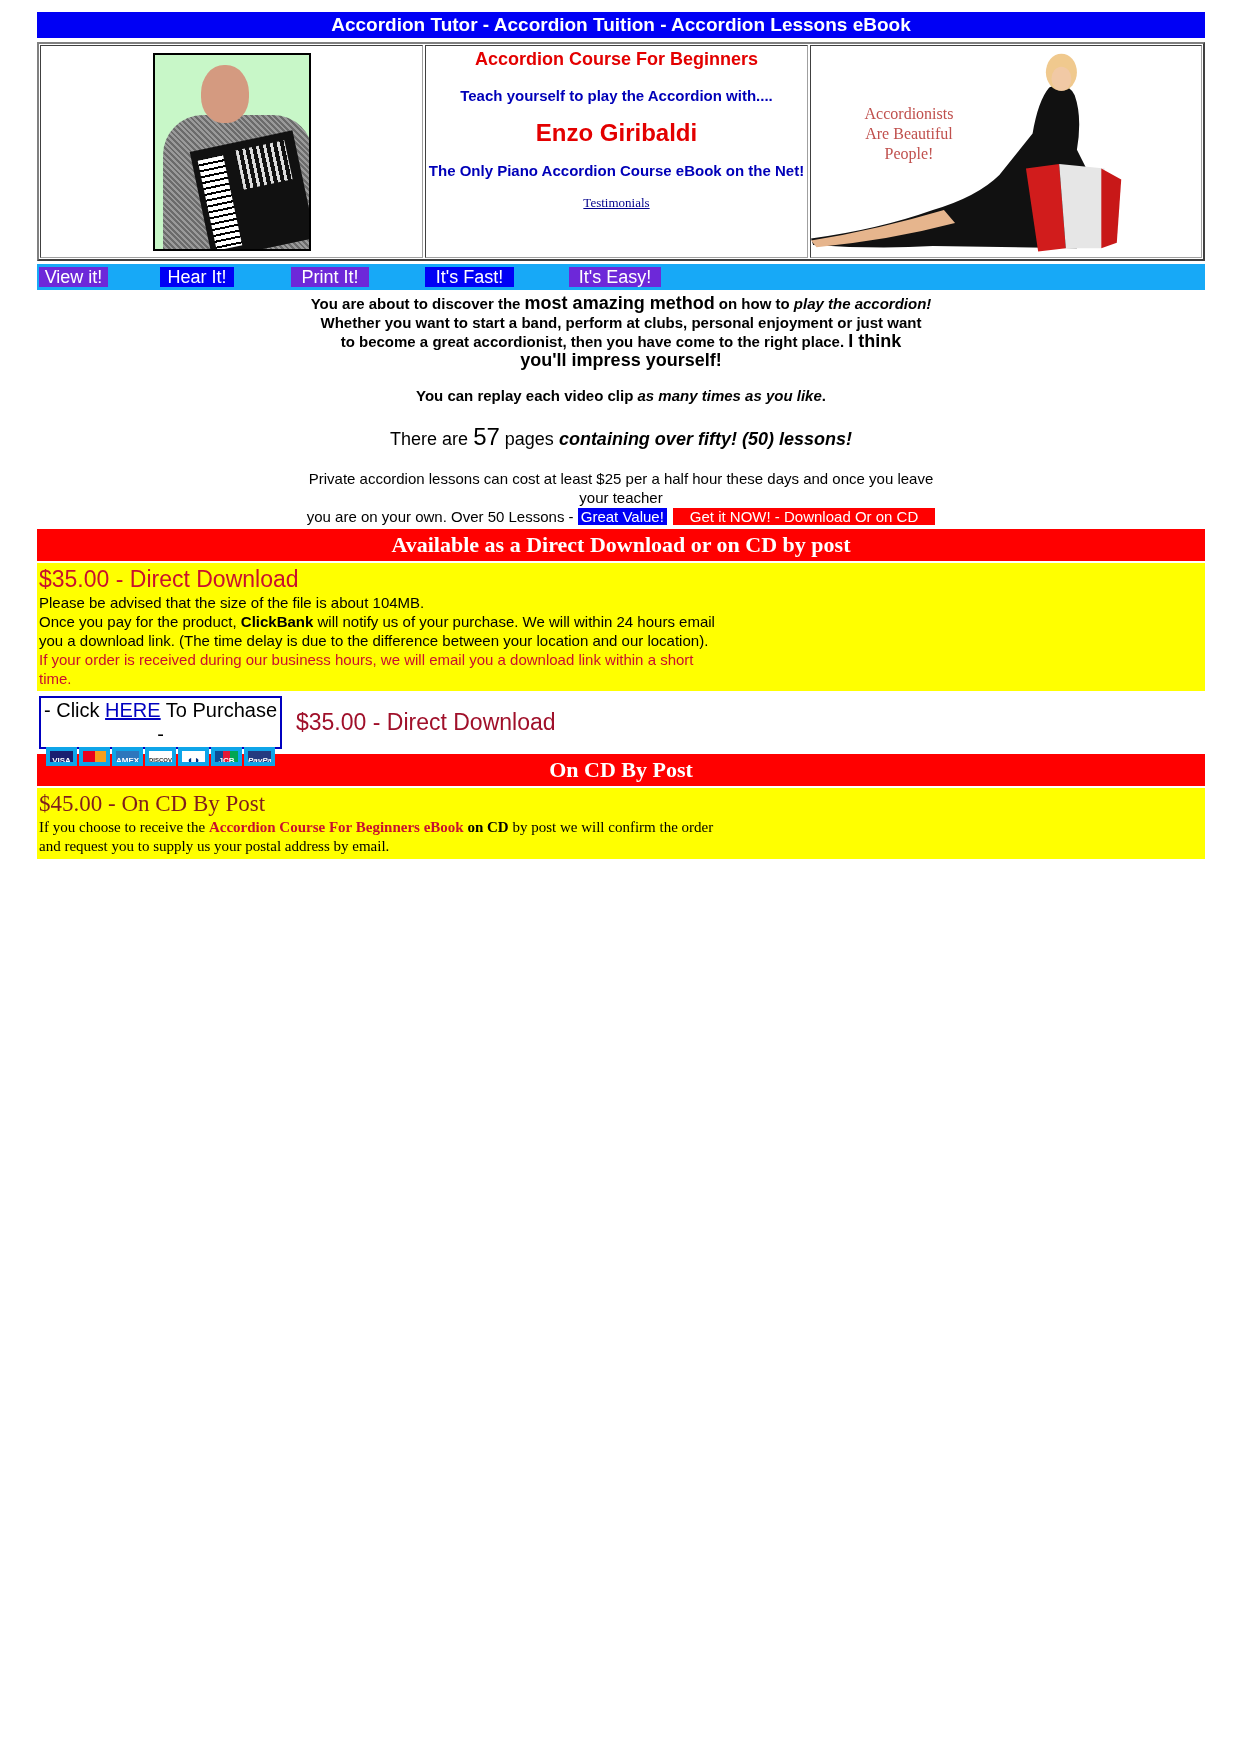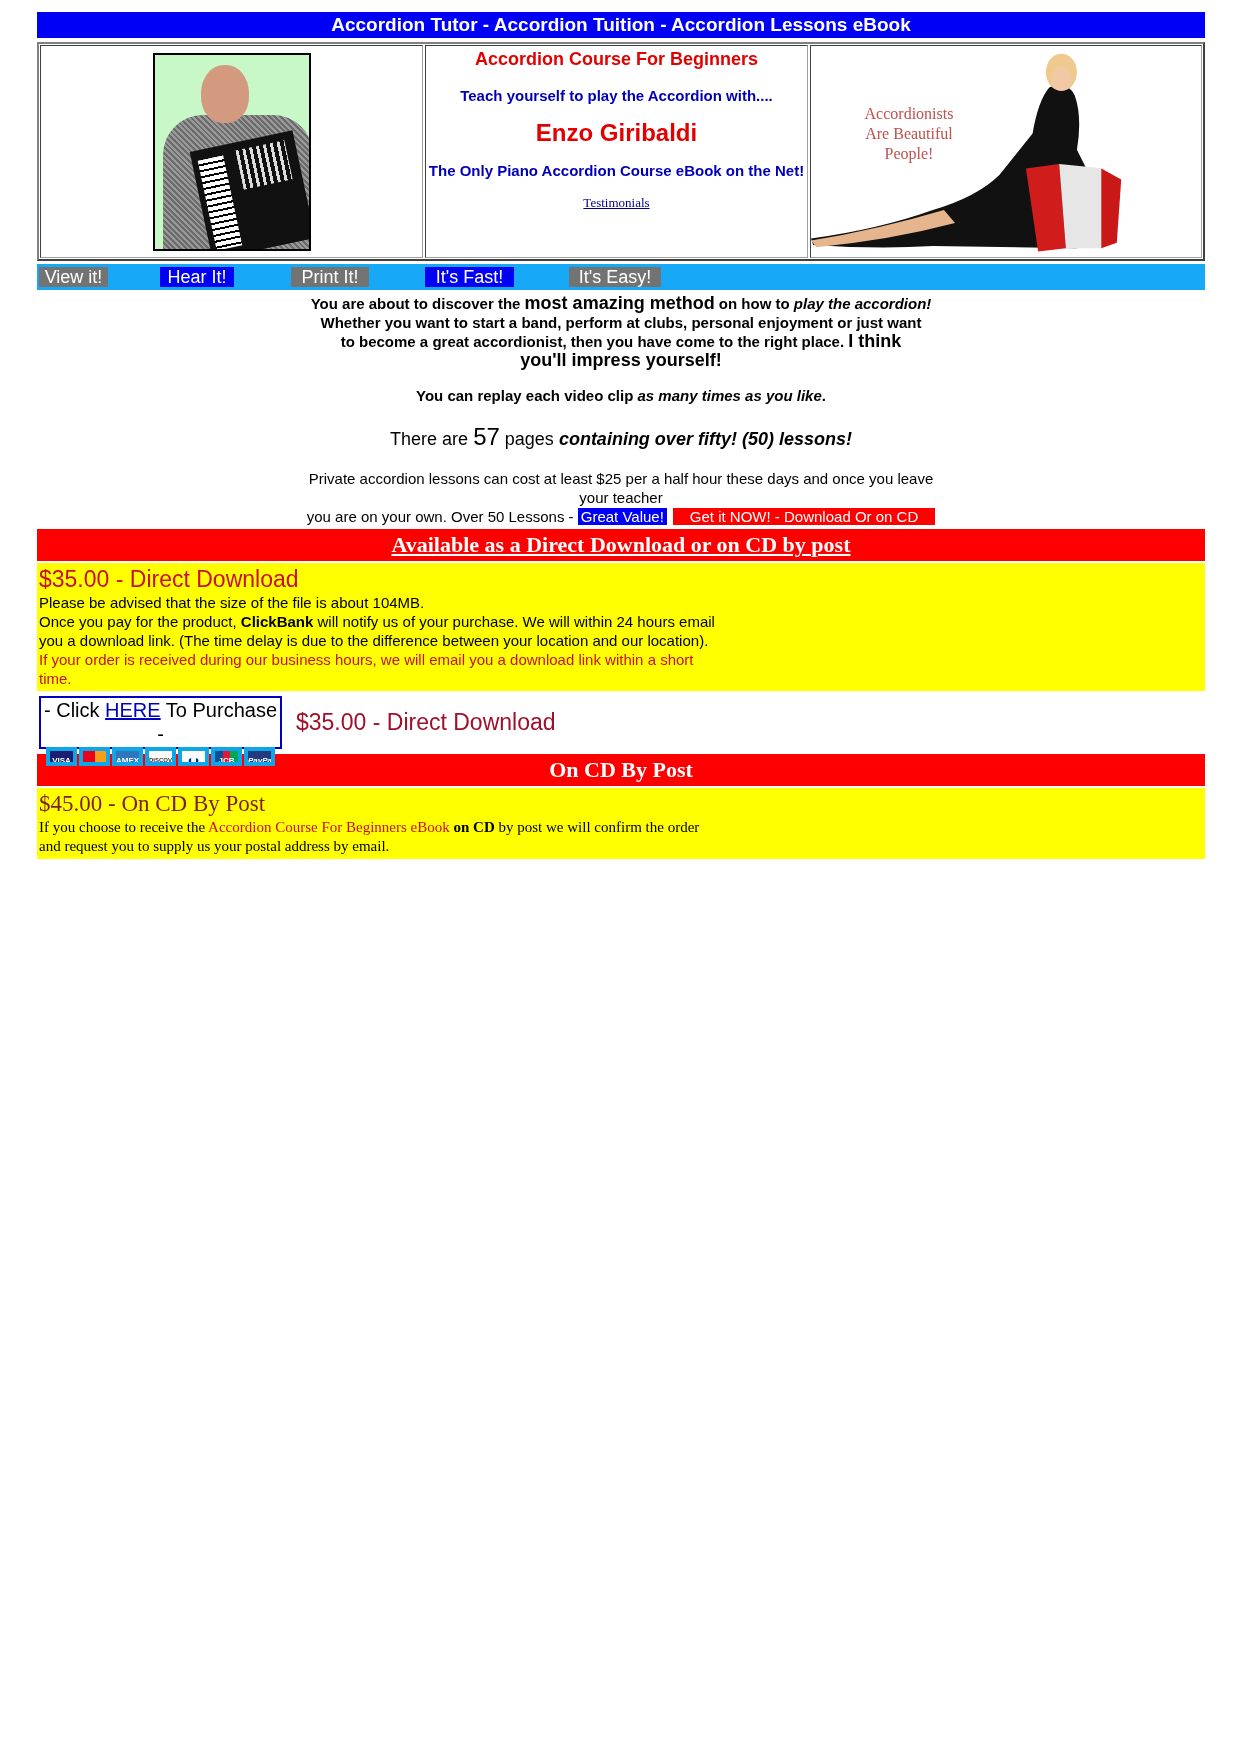--- a/index.html
+++ b/index.html
@@ -25,21 +25,21 @@
   .mid-teach { color: #0000b8; font-weight: bold; font-size: 15px; margin-top: 17px; }
   .mid-name { color: #e30000; font-weight: bold; font-size: 24px; margin-top: 15px; }
   .mid-only { color: #0000b8; font-weight: bold; font-size: 15px; margin-top: 15px; }
   .mid-link { display: inline-block; color: #00008b; text-decoration: underline; font-family: "Liberation Serif", serif; font-size: 13px; margin-top: 16px; cursor: pointer; }
 
   .beauty-text { position: absolute; left: 48px; top: 58px; width: 100px; text-align: center; color: #c0504d; font-family: "Liberation Serif", serif; font-weight: normal; font-size: 16px; line-height: 20px; }
   .beauty-fig { position: absolute; left: 0; top: 0; width: 100%; height: 100%; }
 
   .nav-bar { margin-top: 3px; background: #17a9f7; height: 26px; position: relative; }
   .nav-btn { position: absolute; top: 3px; height: 20px; line-height: 20px; color: #fff; font-size: 18px; text-align: center; cursor: pointer; }
-  .nav-red { background: #737373; }
+  .nav-red { background: #6d28d9; }
   .nav-blue { background: #0000f5; }
 
   .intro { text-align: center; font-weight: bold; font-size: 15px; line-height: 19px; margin-top: 4px; }
   .intro .big { font-size: 18px; }
   .intro .bigger { font-size: 18px; }
   .replay { text-align: center; font-weight: bold; font-size: 15px; line-height: 19px; margin-top: 16px; }
   .pages { text-align: center; font-size: 18px; margin-top: 18px; }
   .pages .num { font-size: 24px; }
   .pages .bi { font-weight: bold; font-style: italic; }
   .private { text-align: center; font-size: 15px; line-height: 19px; margin-top: 18px; }
@@ -56,21 +56,21 @@
   .purchase-box { width: 243px; height: 53px; border: 2px solid #0000c0; box-sizing: border-box; margin-left: 2px; text-align: center; cursor: pointer; }
   .purchase-text { font-size: 20px; line-height: 24px; }
   .purchase-text .here { color: #0000c0; text-decoration: underline; }
   .cards { display: flex; gap: 2px; justify-content: center; margin-top: 1px; }
   .card { width: 31px; height: 19px; font-size: 8px; font-weight: bold; line-height: 19px; color: #fff; box-sizing: border-box; border: 4px solid #0ea5e9; overflow: hidden; }
   .purchase-price { color: #a0102a; font-size: 23px; margin-left: 14px; }
 
   .cd-header { margin-top: 0; }
   .cd-box .price-title { font-family: "Liberation Serif", serif; color: #7f1d1d; }
   .cd-text { font-family: "Liberation Serif", serif; font-size: 15px; line-height: 19px; width: 680px; }
-  .cd-red { color: #c8102e; font-weight: normal; }
+  .cd-red { color: #c8102e; font-weight: bold; }
 </style>
 </head>
 <body>
 
 <div class="page">
 
   <div class="top-bar">
     <span>Accordion Tutor - Accordion Tuition - Accordion Lessons eBook</span>
   </div>
 
@@ -132,21 +132,21 @@
   <div class="pages">
     <span>There are </span><span class="num">57</span><span> pages </span><span class="bi">containing over fifty! (50) lessons!</span>
   </div>
 
   <div class="private">
     <div>Private accordion lessons can cost at least $25 per a half hour these days and once you leave</div>
     <div>your teacher</div>
     <div><span>you are on your own. Over 50 Lessons - </span><span class="badge-blue">Great Value!</span><span class="badge-red">Get it NOW! - Download Or on CD</span></div>
   </div>
 
-  <div class="red-header" style="margin-top:3px;text-decoration:underline;">
+  <div class="red-header" style="margin-top:3px;">
     <span>Available as a Direct Download or on CD by post</span>
   </div>
   <div class="yellow-box">
     <div class="price-title">$35.00 - Direct Download</div>
     <div class="yb-text">
       <div>Please be advised that the size of the file is about 104MB.</div>
       <span>Once you pay for the product, </span><b>ClickBank</b><span> will notify us of your purchase. We will within 24 hours email you a download link. (The time delay is due to the difference between your location and our location). </span><span class="yb-red">If your order is received during our business hours, we will email you a download link within a short time.</span>
     </div>
   </div>
 

